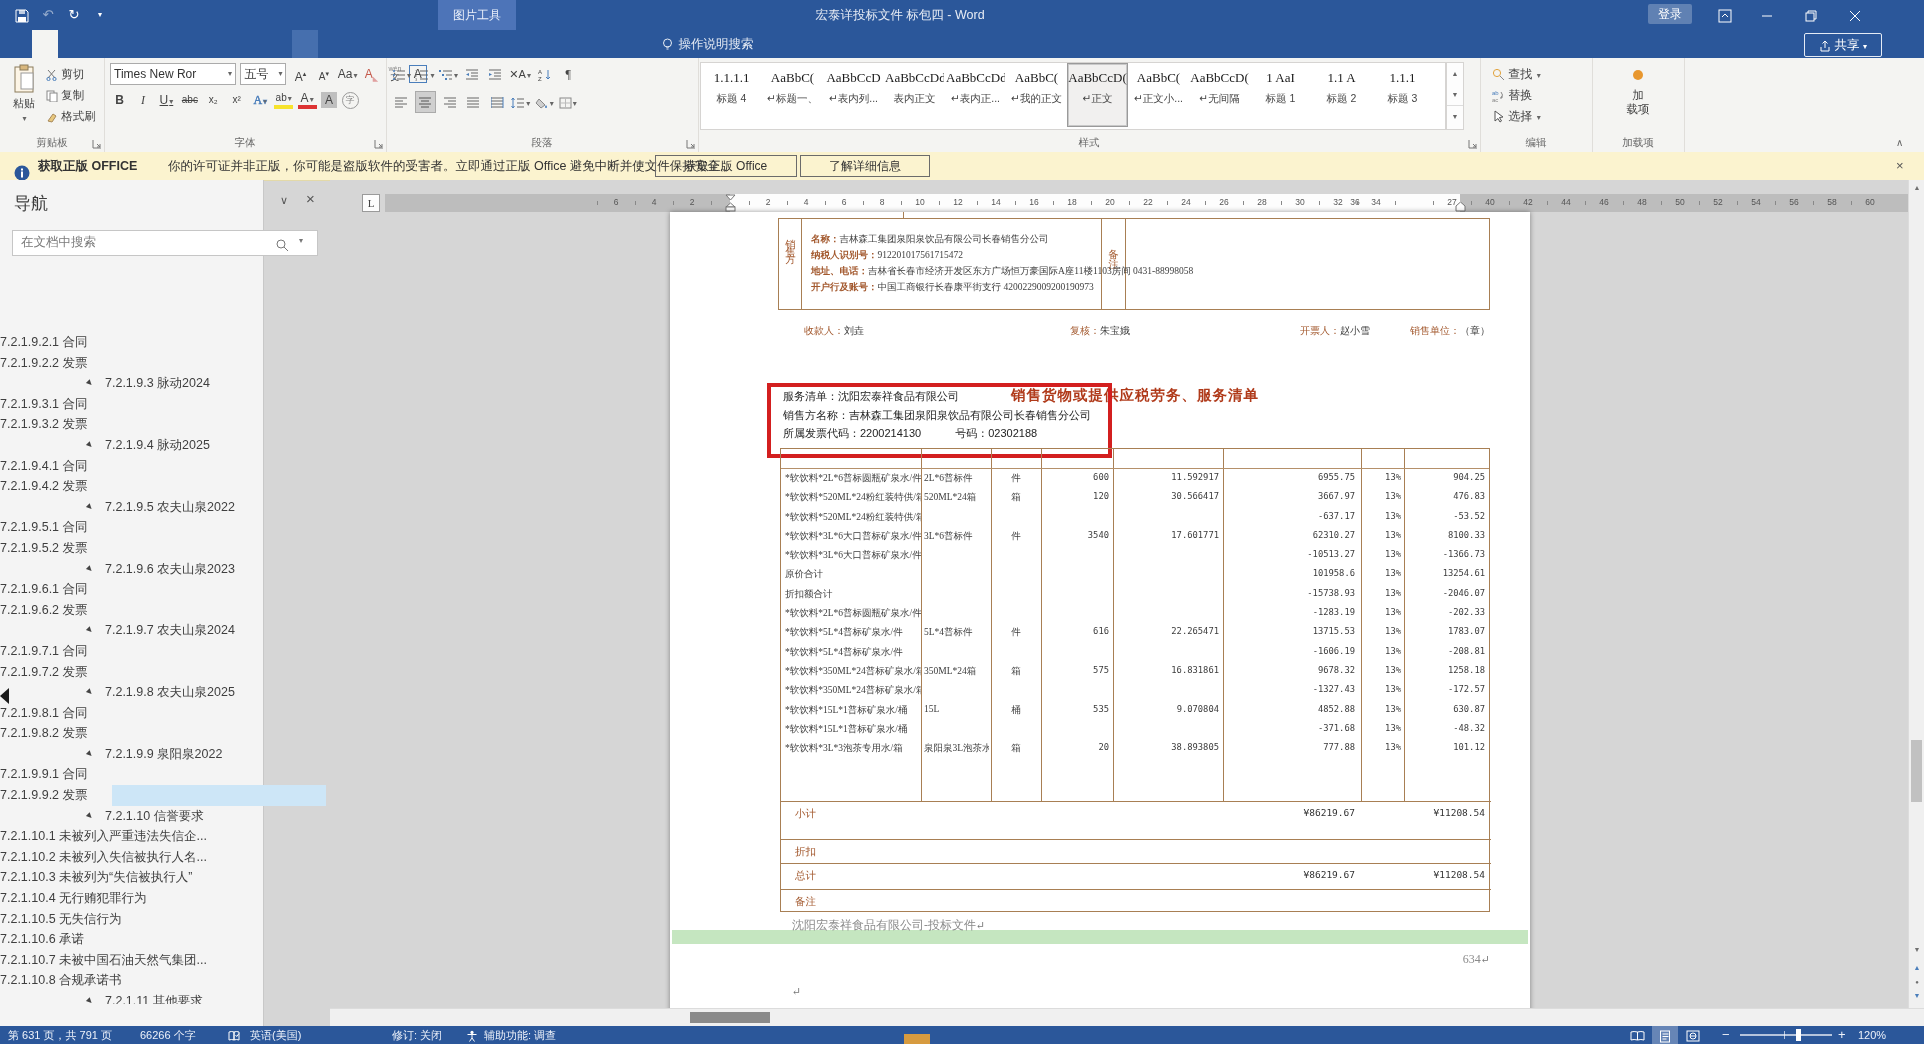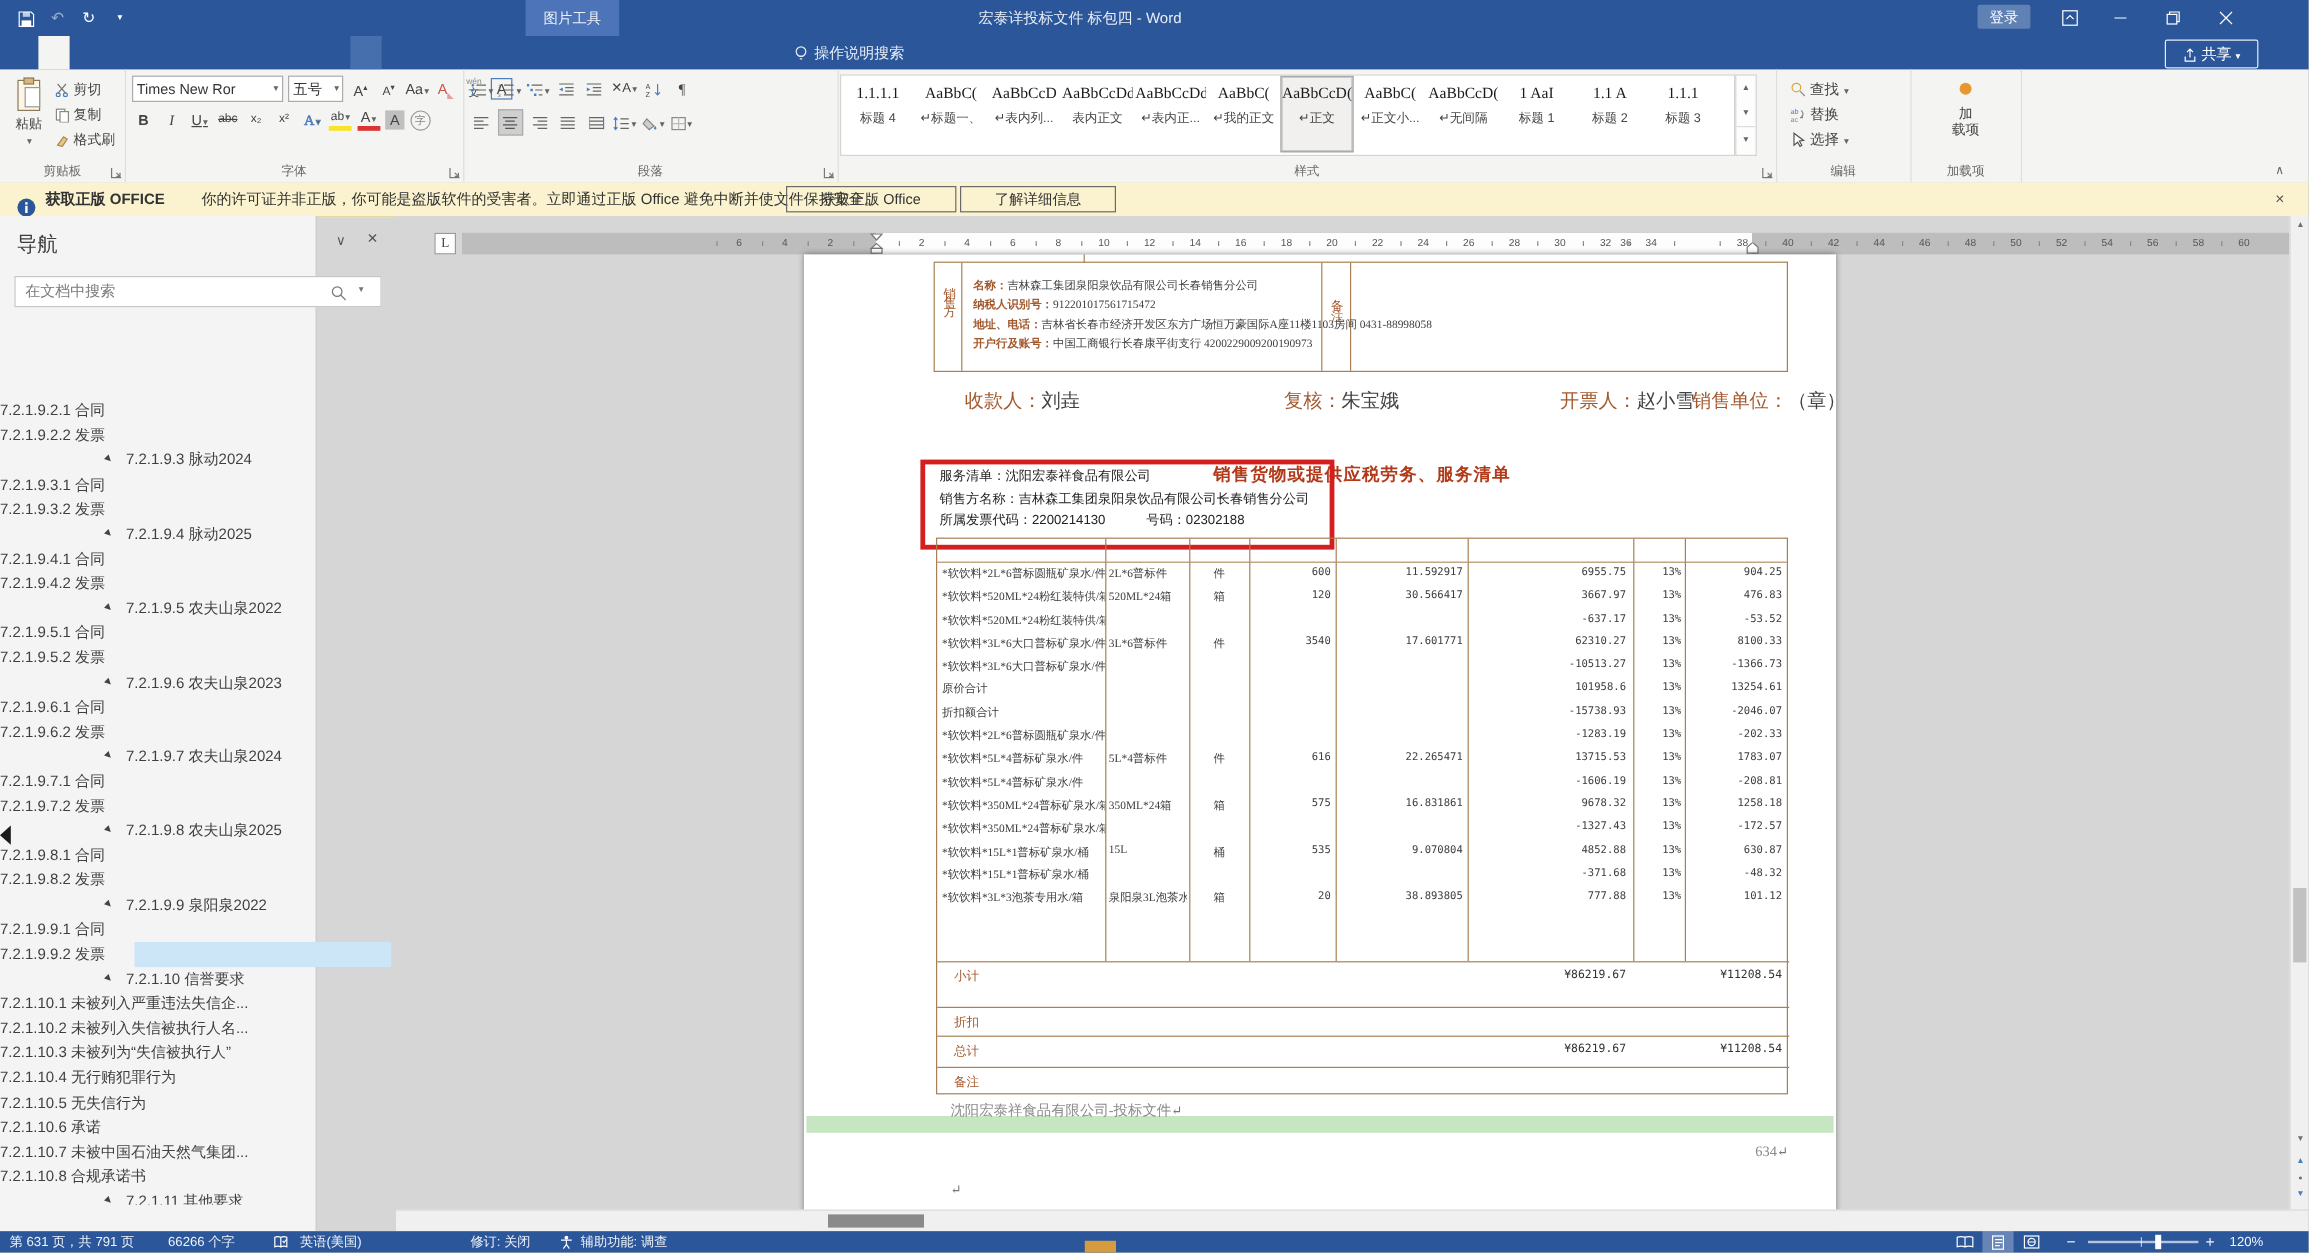--- a/index.html
+++ b/index.html
@@ -61,21 +61,21 @@
   #main{position:absolute;left:0;top:180px;width:1924px;height:846px;}
   
   #navpane{position:absolute;left:0;top:0;width:264px;height:846px;background:#f4f4f4;
            border-right:1px solid #c8c8c8;box-sizing:border-box;}
   #nav-title{position:absolute;left:14px;top:12px;font-size:17px;color:#3d3d3d;}
   #nav-chev{position:absolute;left:280px;top:14px;font-size:11px;color:#555;}
   #nav-close{position:absolute;left:306px;top:10px;font-size:15px;color:#555;}
   #nav-search{position:absolute;left:12px;top:50px;width:306px;height:26px;background:#fff;
               border:1px solid #c6c6c6;box-sizing:border-box;}
   #nav-search input{position:absolute;left:6px;top:2px;width:250px;height:18px;border:none;outline:none;
-                    font-size:12.5px;color:#15803d;font-family:Liberation Sans, sans-serif;}
+                    font-size:12.5px;color:#15803d;font-family:Liberation Mono, monospace;}
   #nav-search input::placeholder{color:#7a7a7a;}
   #nav-tabs{position:absolute;left:13px;top:88px;display:flex;gap:24px;font-size:12.5px;color:#5a5a5a;}
   #nav-tabs .ntab.active{color:#2b579a;border-bottom:3px solid #2b579a;padding-bottom:3px;font-weight:bold;}
   #nav-list{position:absolute;left:0;top:142px;width:329px;height:682px;overflow:hidden;padding-top:10px;box-sizing:border-box;}
   .nav-item{position:relative;z-index:0;height:20.6px;line-height:20.6px;font-size:12.5px;color:#3f3f3f;
             white-space:nowrap;overflow:hidden;}
   .nav-item.lv1{padding-left:105px;}
   .nav-item.lv2{}
   .tmark{display:none;position:absolute;left:87px;top:0;font-size:7px;color:#444;transform:rotate(45deg);}
   .nav-item.tri .tmark{display:inline-block;}
@@ -97,21 +97,21 @@
   #page{position:absolute;left:340px;top:32px;width:860px;height:814px;background:#fff;
         box-shadow:0 0 5px rgba(0,0,0,.4);}
   .inv-line{position:absolute;background:#a87f54;}
   #seller-box{position:absolute;left:108px;top:6px;width:712px;height:92px;border:1px solid #a87f54;box-sizing:border-box;}
   .vtext{position:absolute;writing-mode:vertical-rl;text-orientation:upright;font-size:10.5px;color:#a3592e;
          letter-spacing:7px;font-family:"Liberation Serif","DejaVu Serif",serif;}
   .sline{position:absolute;left:32px;font-size:9.5px;white-space:nowrap;color:#414141;
          font-family:"Liberation Serif","DejaVu Serif",serif;}
   .sline b{color:#a3592e;font-weight:bold;}
   #signs{position:absolute;left:0;top:112px;width:860px;height:18px;}
-  .sig{position:absolute;font-size:16px;white-space:nowrap;font-family:"Liberation Serif","DejaVu Serif",serif;color:#414141;}
+  .sig{position:absolute;font-size:10px;white-space:nowrap;font-family:"Liberation Serif","DejaVu Serif",serif;color:#414141;}
   .sig b{color:#a3592e;font-weight:normal;}
   #list-title{position:absolute;left:315px;top:174px;width:300px;text-align:center;font-size:14.5px;
               font-weight:bold;color:#b03a1a;letter-spacing:1px;font-family:"Liberation Serif","DejaVu Serif",serif;}
   #ann-box{position:absolute;left:97px;top:171px;width:345px;height:75px;border:4px solid #d31f1f;box-sizing:border-box;}
   .ann-line{position:absolute;left:113px;font-size:11px;color:#222;white-space:nowrap;}
   
   #inv-table{position:absolute;left:110px;top:236px;width:710px;height:464px;border:1px solid #a87f54;box-sizing:border-box;}
   .vline{position:absolute;top:0;width:1px;height:352px;background:#a87f54;}
   #inv-head{position:absolute;left:0;top:0;width:100%;height:20px;border-bottom:1px solid #b5906a;box-sizing:border-box;}
   #inv-head span{position:absolute;top:3px;font-size:10px;color:#a3592e;text-align:center;
@@ -680,21 +680,21 @@
             <span class="rnum" style="left: 687px;">18</span>
             <span class="rnum" style="left: 725px;">20</span>
             <span class="rnum" style="left: 763px;">22</span>
             <span class="rnum" style="left: 801px;">24</span>
             <span class="rnum" style="left: 839px;">26</span>
             <span class="rnum" style="left: 877px;">28</span>
             <span class="rnum" style="left: 915px;">30</span>
             <span class="rnum" style="left: 953px;">32</span>
             <span class="rnum" style="left: 991px;">34</span>
             <span class="rnum" style="left: 970px;">36</span>
-            <span class="rnum" style="left: 1067px;">38</span>
+            <span class="rnum" style="left: 1067px;">27</span>
             <span class="rnum" style="left: 1105px;">40</span>
             <span class="rnum" style="left: 1143px;">42</span>
             <span class="rnum" style="left: 1181px;">44</span>
             <span class="rnum" style="left: 1219px;">46</span>
             <span class="rnum" style="left: 1257px;">48</span>
             <span class="rnum" style="left: 1295px;">50</span>
             <span class="rnum" style="left: 1333px;">52</span>
             <span class="rnum" style="left: 1371px;">54</span>
             <span class="rnum" style="left: 1409px;">56</span>
             <span class="rnum" style="left: 1447px;">58</span>

